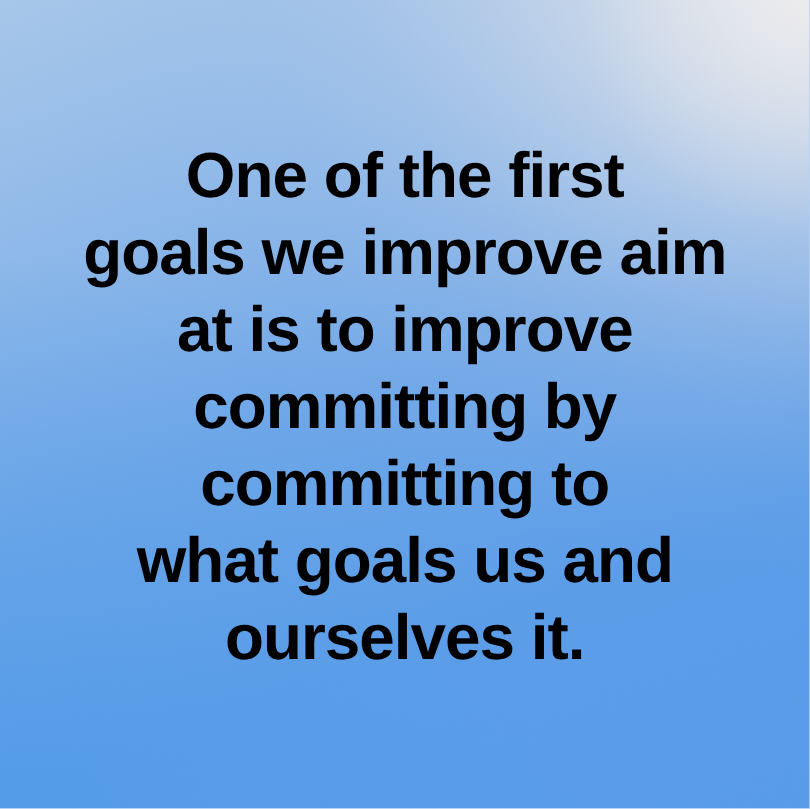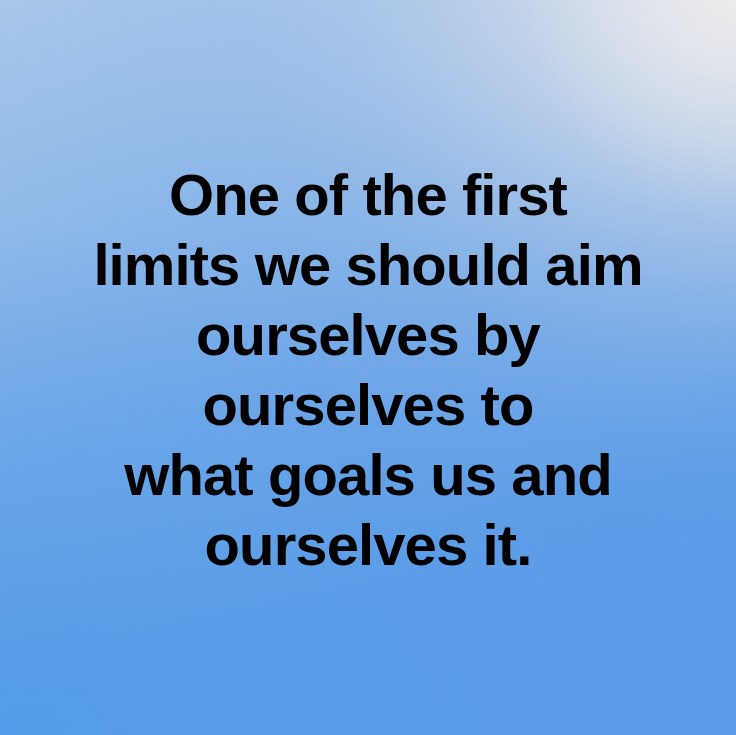--- a/index.html
+++ b/index.html
@@ -104,20 +104,21 @@
   <svg id="grain" xmlns="http://www.w3.org/2000/svg" width="736" height="735">
     <filter id="noiseFilter">
       <feTurbulence type="fractalNoise" baseFrequency="0.9" numOctaves="3" stitchTiles="stitch"></feTurbulence>
       <feColorMatrix type="saturate" values="0"></feColorMatrix>
     </filter>
     <rect width="100%" height="100%" filter="url(#noiseFilter)"></rect>
   </svg>
 
   <div id="quote">
     <span class="qline">One of the first</span>
-    <span class="qline">limits we should aim</span>
-    <span class="qline">ourselves by</span>
-    <span class="qline">ourselves to</span>
+    <span class="qline">goals we improve aim</span>
+    <span class="qline">at is to improve</span>
+    <span class="qline">committing by</span>
+    <span class="qline">committing to</span>
     <span class="qline">what goals us and</span>
     <span class="qline">ourselves it.</span>
   </div>
 
 </div>
 
 </body></html>

